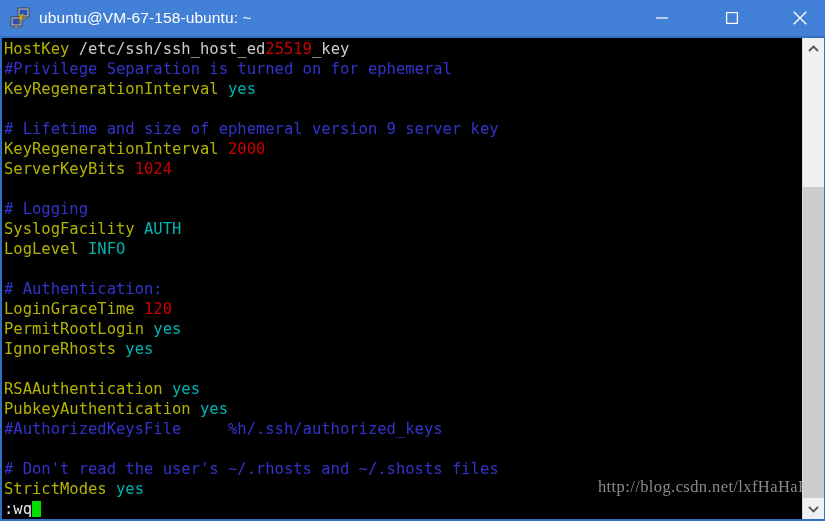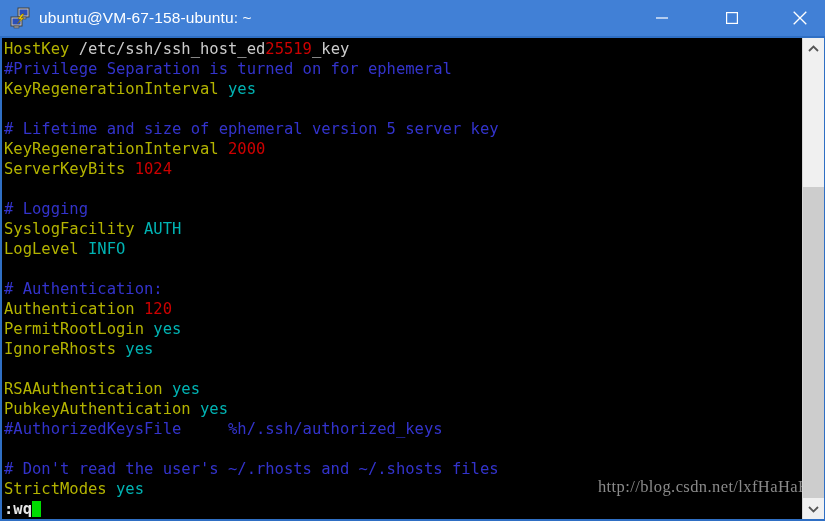--- a/index.html
+++ b/index.html
@@ -103,21 +103,21 @@
     font-size: 15.5px;
     white-space: pre;
     color: #cccccc;
     letter-spacing: 0px;
   }
   .t-key { color: #b3b300; }
   .t-comment { color: #3333cc; }
   .t-num { color: #cc0000; }
   .t-val { color: #00b3b3; text-align: center; }
   .t-path { color: #cccccc; }
-  .t-plain { color: #e6e6e6; font-weight: bold; }
+  .t-plain { color: #e6e6e6; }
 
   #cursor {
     display: inline-block;
     width: 9px;
     height: 16px;
     background: #00dd00;
     vertical-align: -3px;
   }
 
   
@@ -206,30 +206,30 @@
 
   <div id="terminal-frame">
     <div id="screen-wrap">
 
       <div id="screen">
         <div id="lines">
             <div class="line"><span class="t-key">HostKey </span><span class="t-path">/etc/ssh/ssh_host_ed</span><span class="t-num">25519</span><span class="t-path">_key</span></div>
             <div class="line"><span class="t-comment">#Privilege Separation is turned on for ephemeral</span></div>
             <div class="line"><span class="t-key">KeyRegenerationInterval </span><span class="t-val">yes</span></div>
             <div class="line">&nbsp;</div>
-            <div class="line"><span class="t-comment"># Lifetime and size of ephemeral version 5 server key</span></div>
+            <div class="line"><span class="t-comment"># Lifetime and size of ephemeral version 9 server key</span></div>
             <div class="line"><span class="t-key">KeyRegenerationInterval </span><span class="t-num">2000</span></div>
             <div class="line"><span class="t-key">ServerKeyBits </span><span class="t-num">1024</span></div>
             <div class="line">&nbsp;</div>
             <div class="line"><span class="t-comment"># Logging</span></div>
             <div class="line"><span class="t-key">SyslogFacility </span><span class="t-val">AUTH</span></div>
             <div class="line"><span class="t-key">LogLevel </span><span class="t-val">INFO</span></div>
             <div class="line">&nbsp;</div>
             <div class="line"><span class="t-comment"># Authentication:</span></div>
-            <div class="line"><span class="t-key">Authentication </span><span class="t-num">120</span></div>
+            <div class="line"><span class="t-key">LoginGraceTime </span><span class="t-num">120</span></div>
             <div class="line"><span class="t-key">PermitRootLogin </span><span class="t-val">yes</span></div>
             <div class="line"><span class="t-key">IgnoreRhosts </span><span class="t-val">yes</span></div>
             <div class="line">&nbsp;</div>
             <div class="line"><span class="t-key">RSAAuthentication </span><span class="t-val">yes</span></div>
             <div class="line"><span class="t-key">PubkeyAuthentication </span><span class="t-val">yes</span></div>
             <div class="line"><span class="t-comment">#AuthorizedKeysFile     %h/.ssh/authorized_keys</span></div>
             <div class="line">&nbsp;</div>
             <div class="line"><span class="t-comment"># Don't read the user's ~/.rhosts and ~/.shosts files</span></div>
             <div class="line"><span class="t-key">StrictModes </span><span class="t-val">yes</span></div>
             <div class="line"><span class="t-plain">:wq</span><span id="cursor"></span></div>

